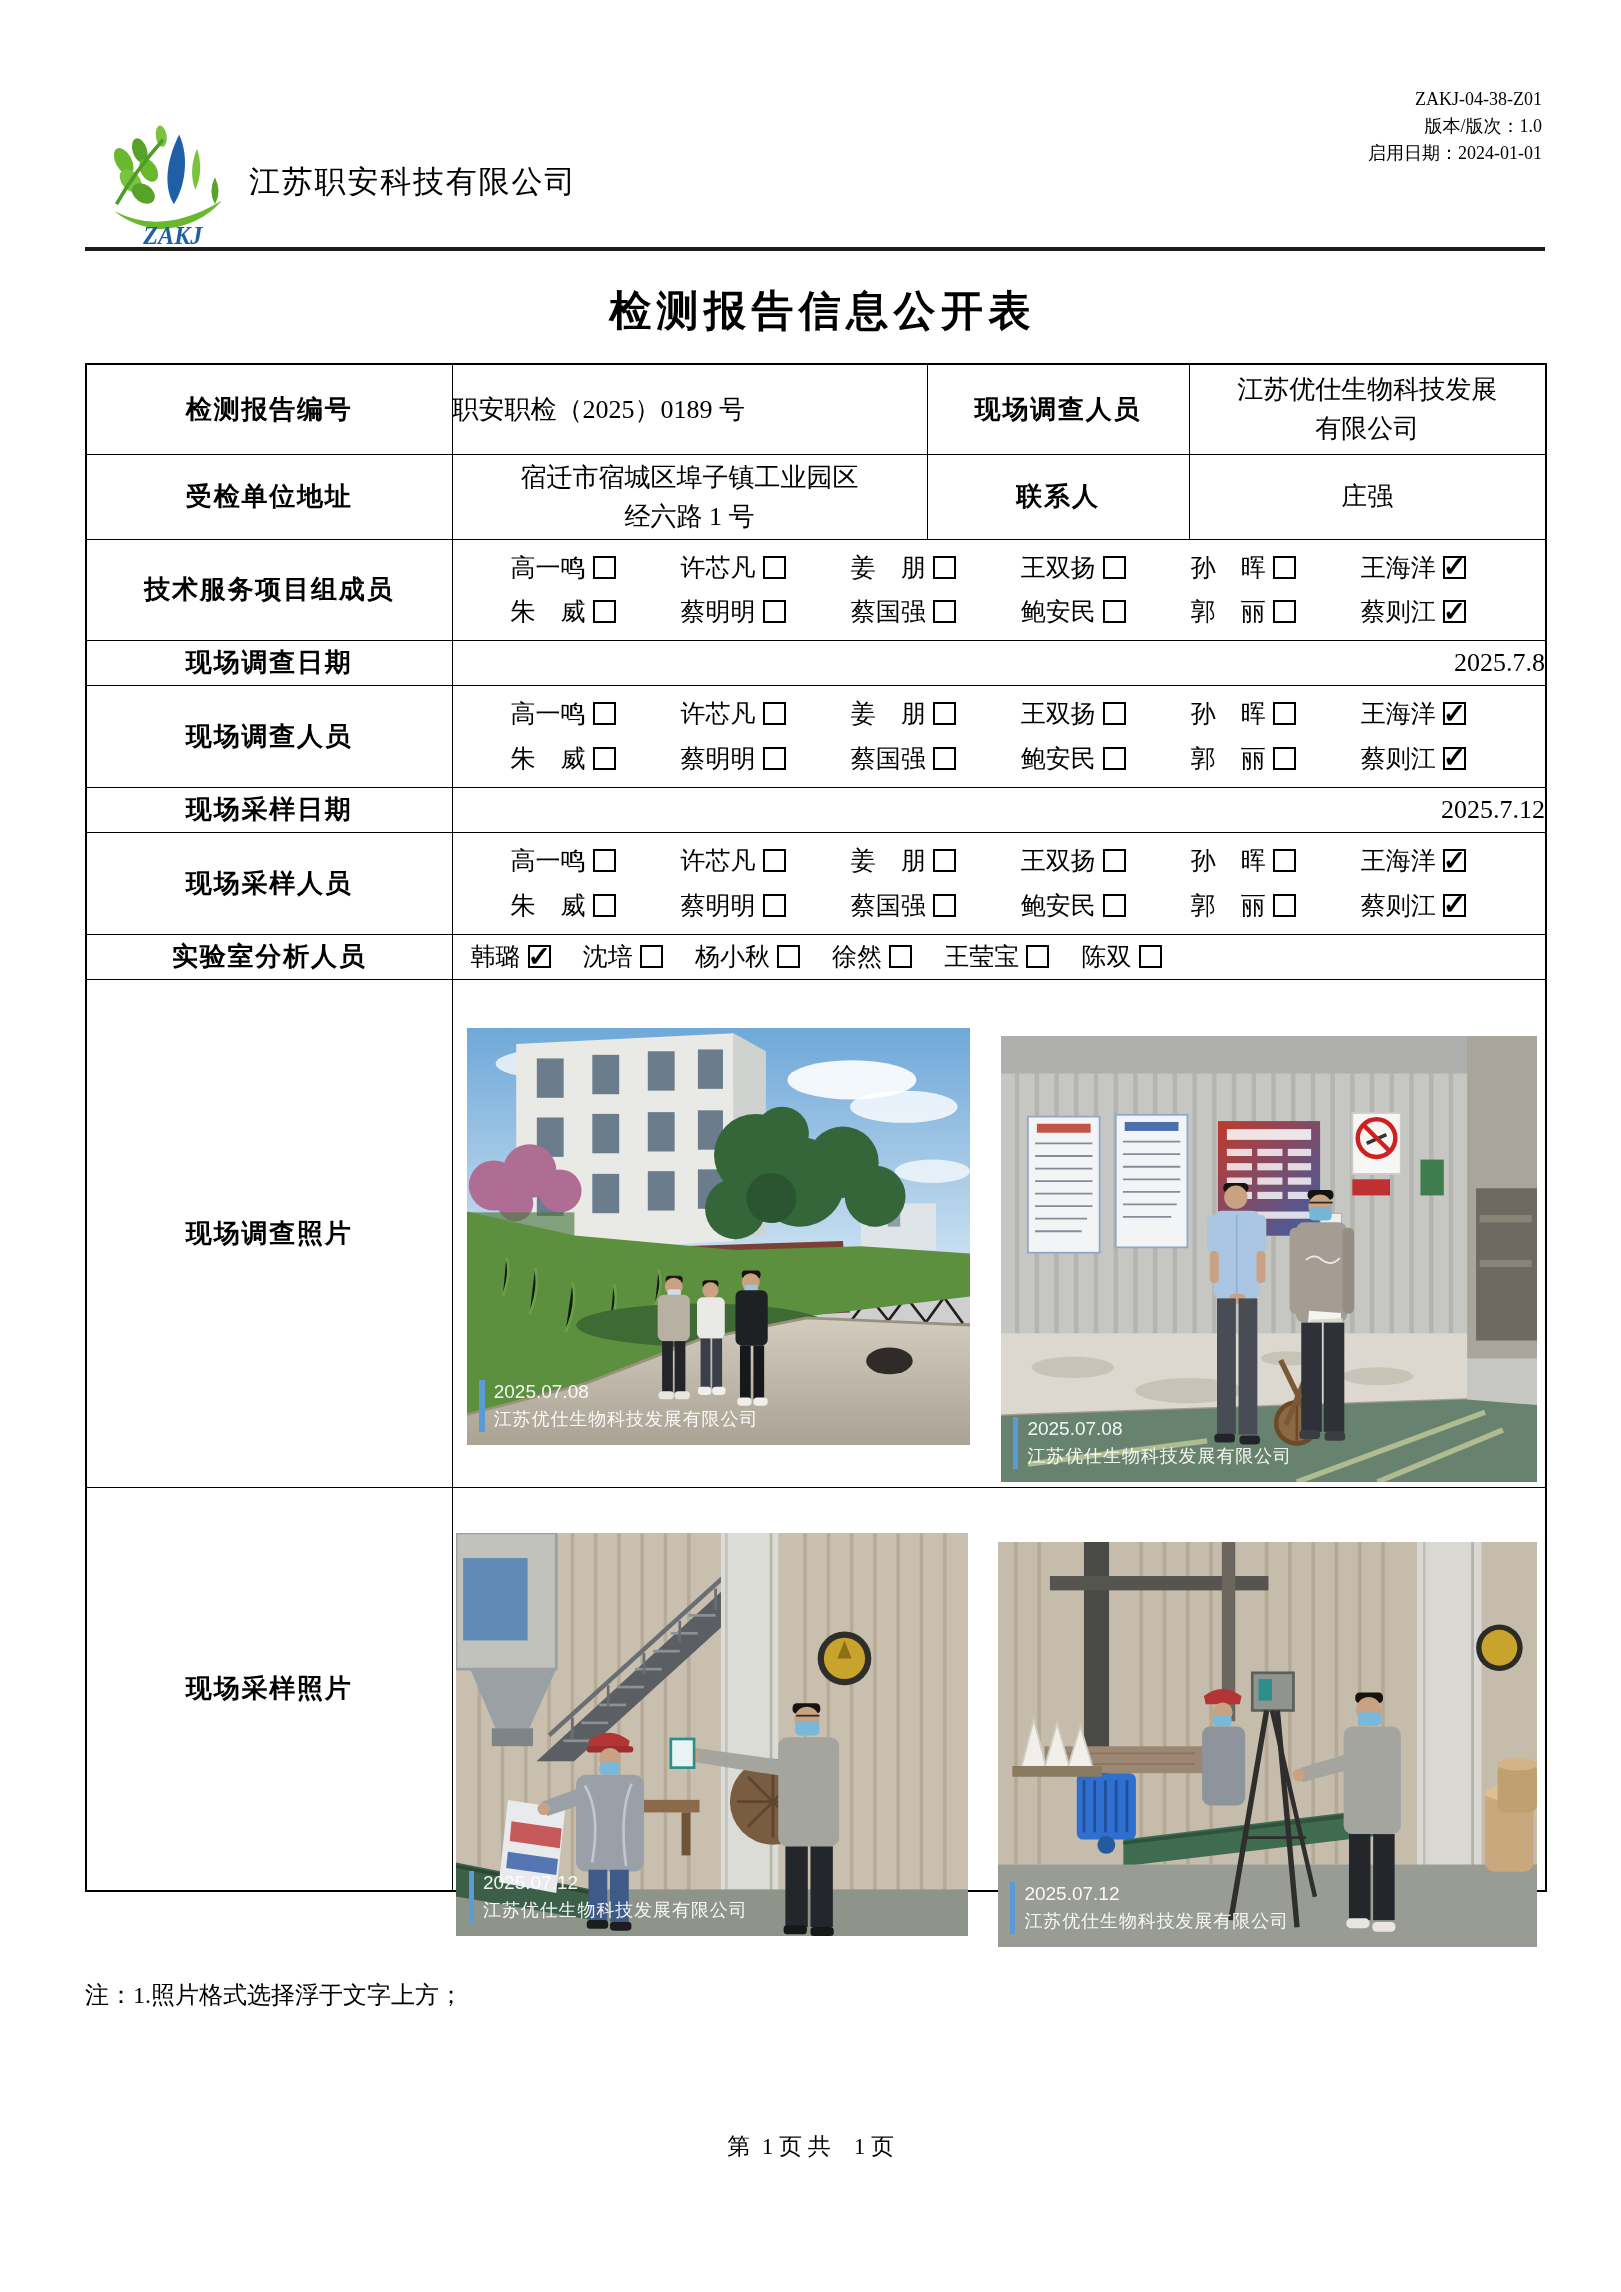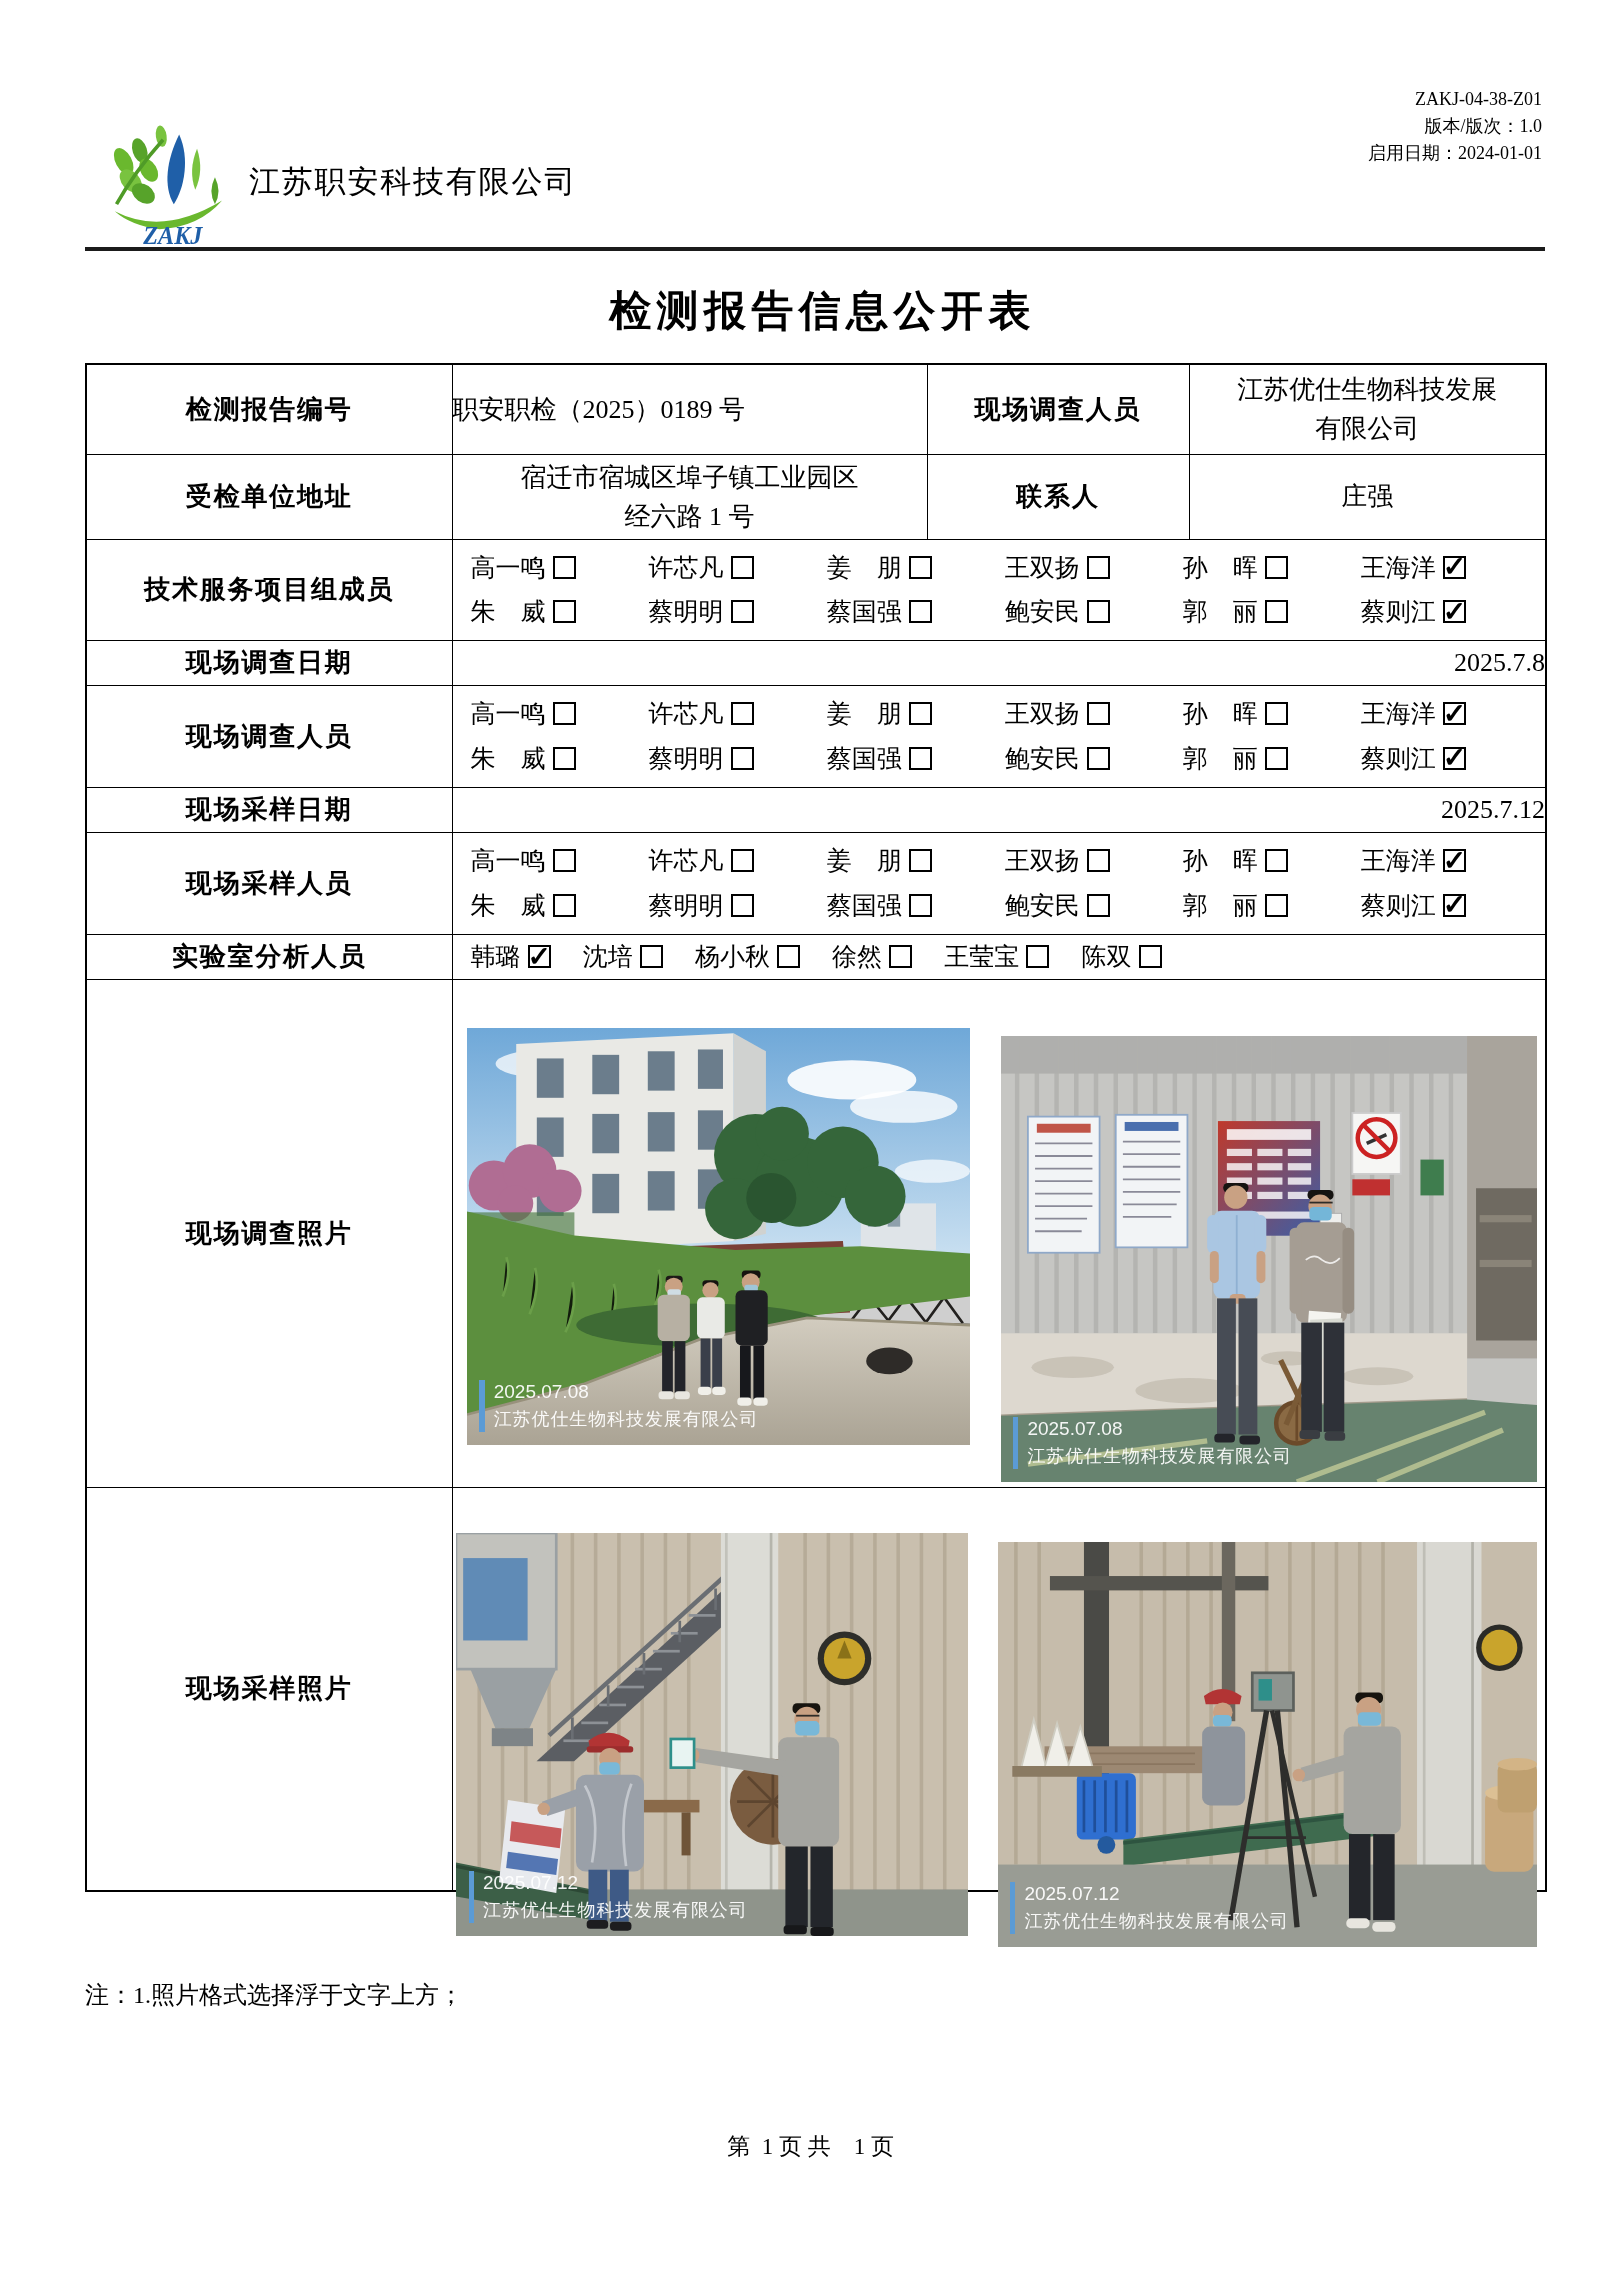--- a/index.html
+++ b/index.html
@@ -25,21 +25,21 @@
     border-collapse:collapse;table-layout:fixed;
     border:2.7px solid #000;
   }
   table.main td{border:1.8px solid #000;padding:0;vertical-align:middle;font-size:26px;}
   td.lbl{text-align:center;font-weight:bold;letter-spacing:1.8px;}
   td.val{text-align:center;white-space:pre-line;line-height:1.5;font-size:27px;}
   td.val-left{text-align:left;padding-left:16px;font-size:27px;}
   td.date-val{text-align:right;font-size:28px;}
   
   td.people-cell{vertical-align:middle;}
-  .pcol{display:flex;flex-direction:column;justify-content:space-evenly;height:100%;}
+  .pcol{display:flex;flex-direction:column;justify-content:space-evenly;height:100%;padding-left:40px;}
   .pline{display:flex;justify-content:space-between;padding:0 79px 0 18px;font-size:25px;}
   .pline-lab{display:flex;justify-content:flex-start;gap:32px;padding-left:18px;font-size:25px;}
   .person{display:inline-flex;align-items:center;}
   .pname{white-space:pre;}
   .cbox{
     width:19px;height:19px;border:2.7px solid #000;margin-left:7.2px;
     display:inline-flex;align-items:center;justify-content:center;
     font-size:27px;font-weight:bold;line-height:0;background:#fff;
   }
   .cbox.checked{font-size:28px;}

